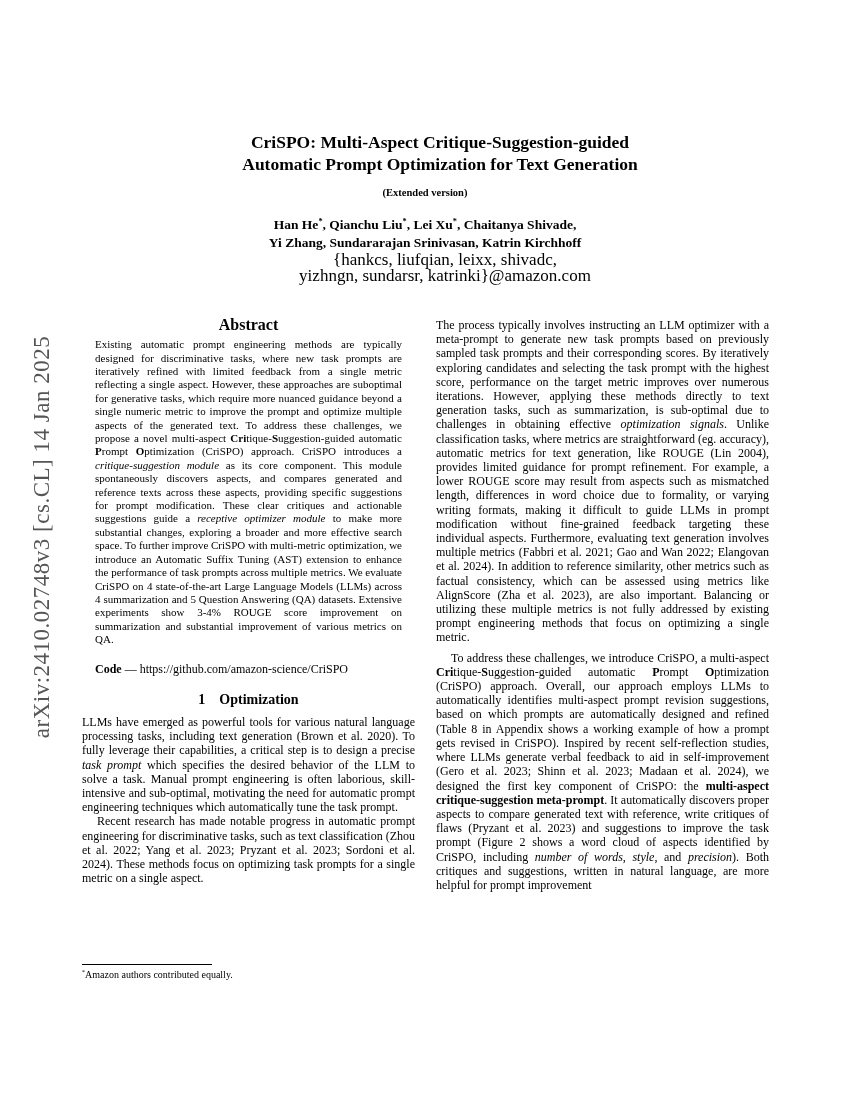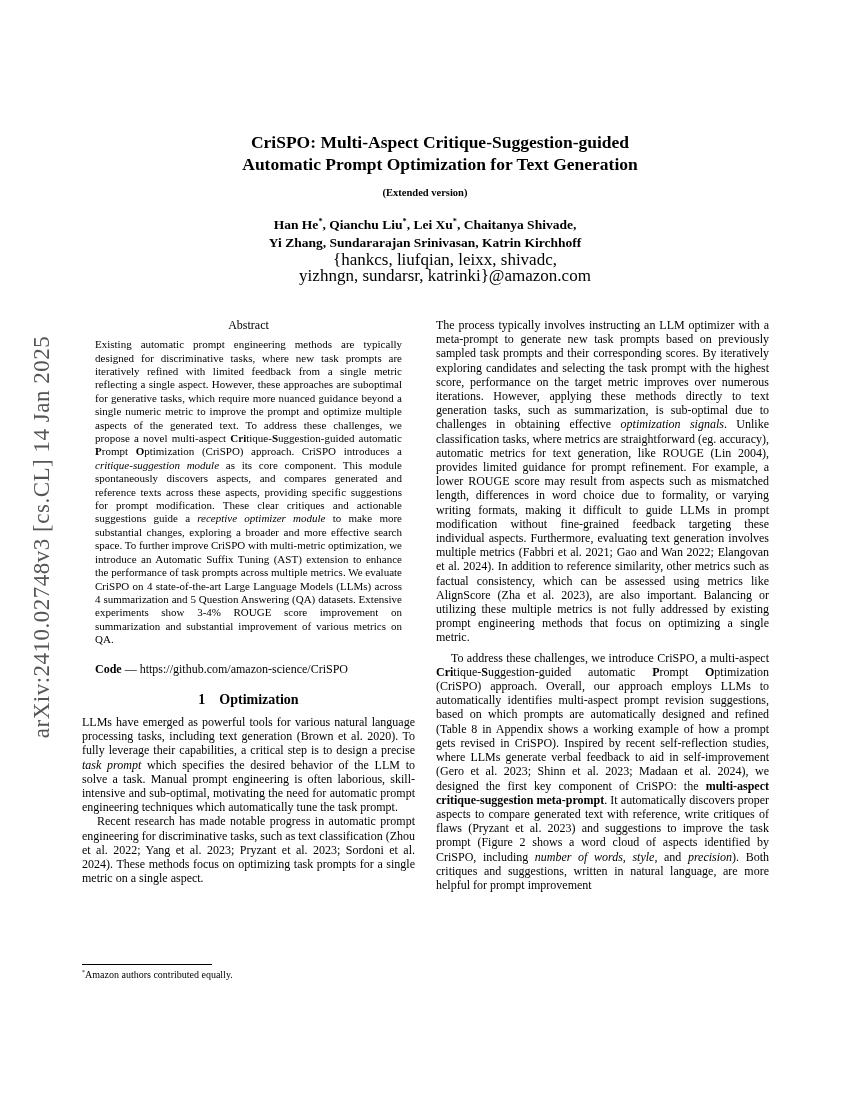--- a/index.html
+++ b/index.html
@@ -27,21 +27,21 @@
   .authors { font-size: 13.5px; font-weight: bold; line-height: 18px; margin-top: 18px; }
   .affiliation { font-size: 12.5px; margin-top: 7px; }
   .email-line { font-size: 17px; line-height: 16px; padding-left: 40px; }
   .col {
     position: absolute; top: 318px; width: 333px;
     text-align: justify;
     font-size: 12px; line-height: 14.2px;
   }
   .col-left { left: 82px; }
   .col-right { left: 436px; }
-  .abstract-heading { text-align: center; font-weight: normal; font-size: 12px; margin: 0 0 6px 0; }
+  .abstract-heading { text-align: center; font-weight: bold; font-size: 16px; margin: 0 0 6px 0; }
   .abstract-body { margin: 0 13px; font-size: 11px; line-height: 13.4px; text-align: justify; }
   .code-line { margin: 15px 13px 0; font-size: 12px; text-align: left; }
   .section-heading { text-align: center; font-weight: bold; font-size: 14px; margin: 17px 0 8px 0; }
   .section-heading .num { margin-right: 14px; }
   p.body-para { margin: 0; }
   p.indent { text-indent: 15px; }
   p.para-gap { margin-top: 6px; }
   .sup { vertical-align: super; font-size: 0.62em; line-height: 0; }
   .footnote { position: absolute; left: 82px; top: 964px; width: 333px; font-size: 10px; line-height: 12.5px; text-align: left; }
   .footnote-rule { width: 130px; border: none; border-top: 1px solid #000; margin: 0 0 4px 0; }

